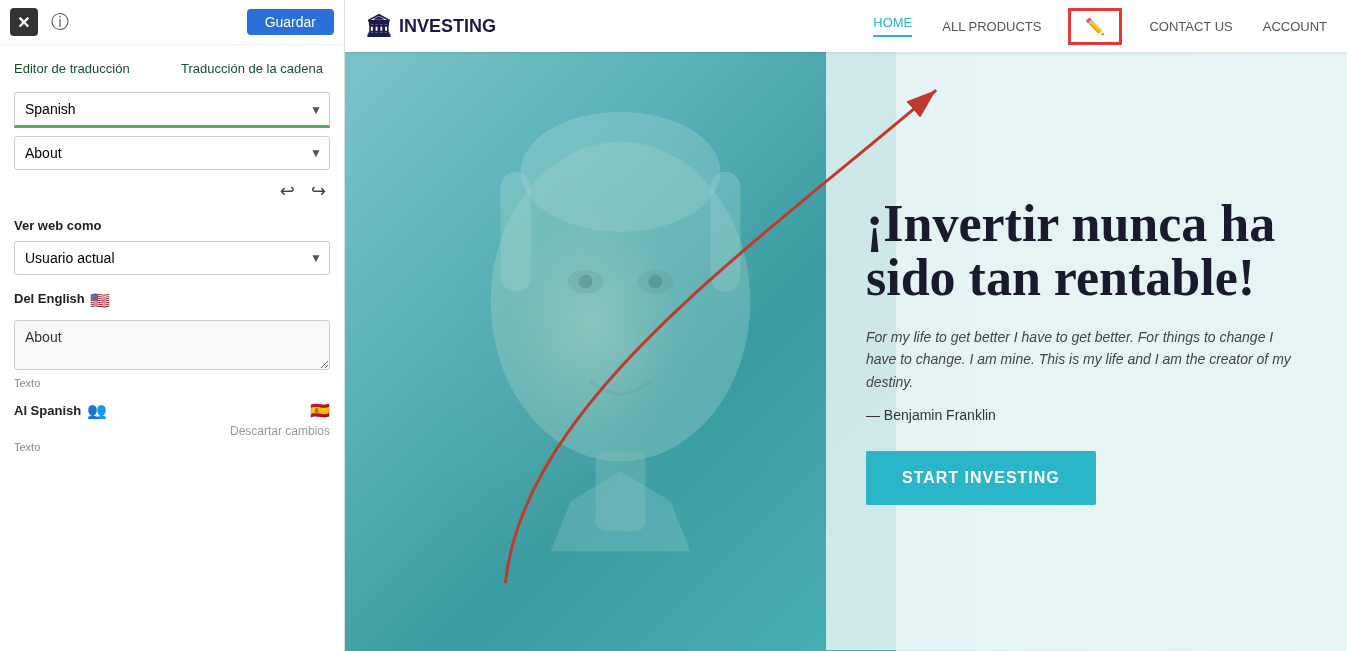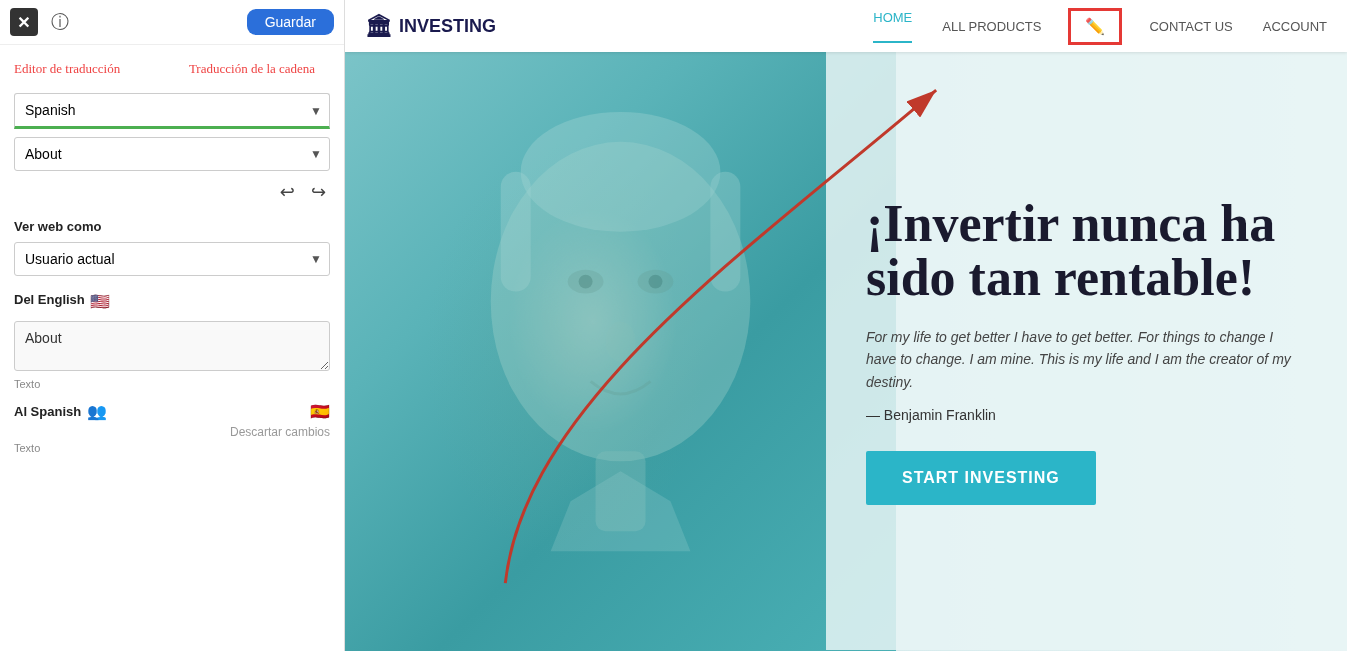--- a/index.html
+++ b/index.html
@@ -46,21 +46,21 @@
       display: flex; align-items: center; justify-content: center;
       color: #555;
       font-size: 18px;
     }
 
     .guardar-btn {
       margin-left: auto;
       background: #2b6fda;
       color: #fff;
       border: none;
-      border-radius: 9px;
+      border-radius: 4px;
       padding: 5px 18px;
       font-size: 14px;
       cursor: pointer;
       font-weight: 500;
     }
 
     .panel-body {
       padding: 12px 14px;
       flex: 1;
       overflow-y: auto;
@@ -68,24 +68,23 @@
 
     .panel-columns {
       display: grid;
       grid-template-columns: 1fr 1fr;
       gap: 4px;
       margin-bottom: 12px;
     }
 
     .panel-col-label {
       font-size: 13px;
-      color: #ef4444;
+      color: #14532d;
       font-weight: 500;
       padding: 4px 0;
-      font-family: Liberation Serif, serif;
     }
 
     .panel-col-label.right {
       text-align: center;
       font-size: 13px;
     }
 
     .dropdown-wrapper {
       position: relative;
       margin-bottom: 8px;
@@ -265,21 +264,21 @@
       font-size: 13px;
       color: #555;
       text-decoration: none;
       font-weight: 500;
       cursor: pointer;
     }
 
     .nav-link.active {
       color: #2bb5c8;
       border-bottom: 2px solid #2bb5c8;
-      padding-bottom: 16px;
+      padding-bottom: 5px;
       text-align: right;
     }
 
     .nav-link.contact {
       color: #555;
     }
 
     .nav-acerca {
       position: relative;
       outline: 3px solid #e53935;

